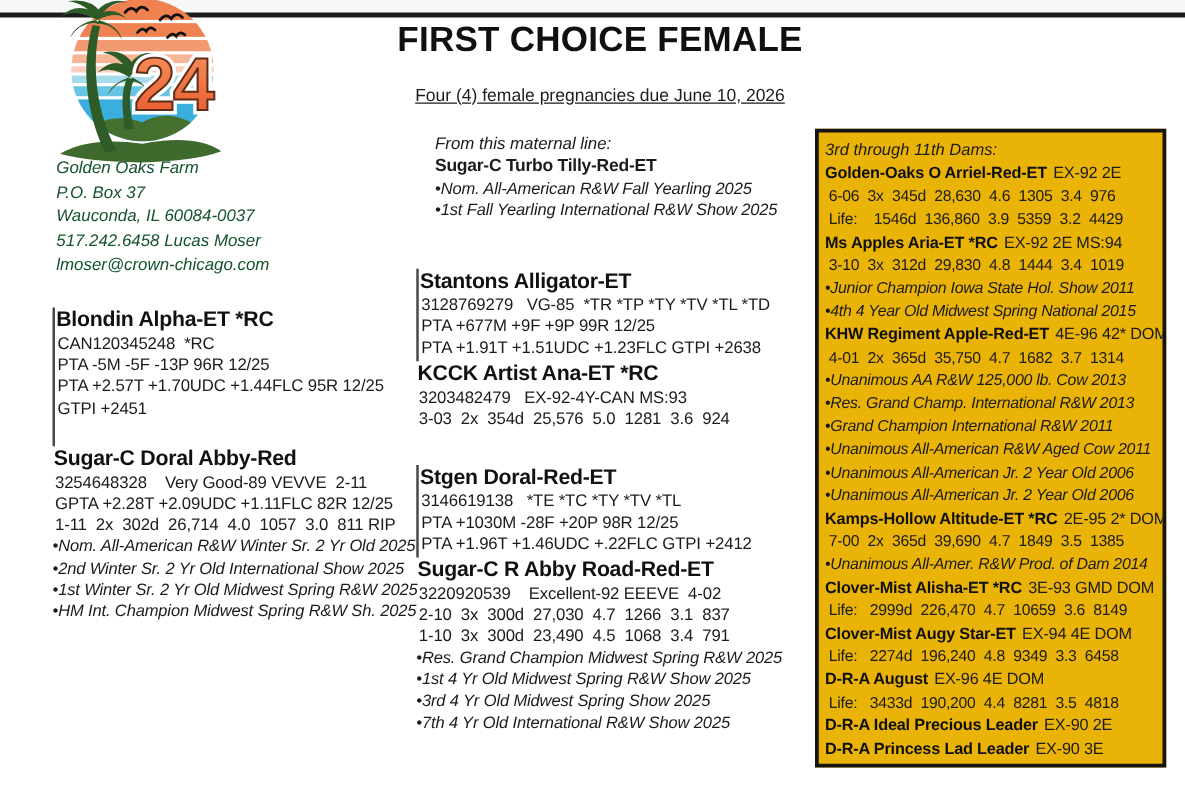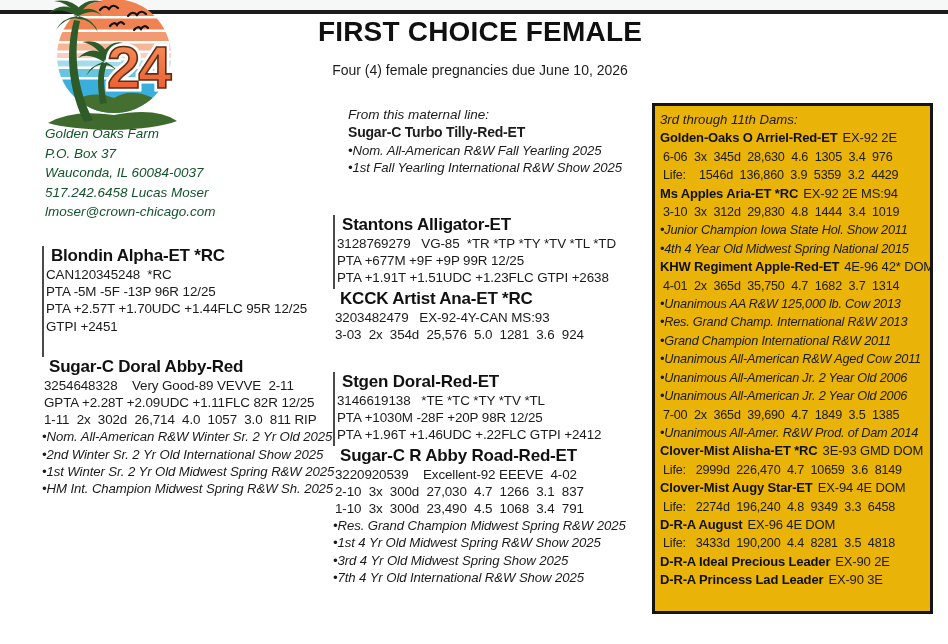--- a/index.html
+++ b/index.html
@@ -8,23 +8,23 @@
     background:#ffffff;color:#1b1b1b;
     font-family:"Liberation Sans",sans-serif;
     -webkit-font-smoothing:antialiased;
   }
   .topstrip{position:absolute;left:0;top:0;width:948px;height:10px;background:#f5f8f7;}
   .toprule{position:absolute;left:0;top:10px;width:948px;height:4px;background:#1c1c1c;z-index:1;}
   .logo{position:absolute;left:44px;top:0;width:136px;height:132px;z-index:2;}
   .contact{position:absolute;left:45px;top:124px;font-style:italic;font-size:13.5px;line-height:19.5px;color:#14532d;}
   .header{position:absolute;left:230px;top:16px;width:500px;text-align:center;}
   .title{font-size:28px;font-weight:bold;color:#101010;letter-spacing:.2px;}
-  .subtitle{margin-top:14px;font-size:14px;color:#1d1d1d;}
-
-  .ped-head{font-size:17px;font-weight:bold;letter-spacing:-.2px;padding-left:7px;line-height:20px;white-space:nowrap;color:#111;}
+  .subtitle{margin-top:20px;font-size:14px;color:#1d1d1d;text-decoration:underline;}
+
+  .ped-head{font-size:17px;font-weight:bold;letter-spacing:-.2px;padding-left:1px;line-height:20px;white-space:nowrap;color:#111;}
   .ped-line{font-size:13.4px;line-height:17.2px;padding-left:2px;white-space:pre;letter-spacing:-.1px;}
   .ped-award{font-size:13.2px;line-height:17.2px;font-style:italic;white-space:nowrap;letter-spacing:-.1px;}
   .sire-block{border-left:2px solid #4a4a4a;}
 
   .col-left{position:absolute;left:42px;top:246px;width:300px;}
   .col-left .sire-block{padding-bottom:22px;}
 
   .maternal{position:absolute;left:348px;top:106px;width:300px;}
   .maternal .mat-head{font-style:italic;font-size:13.5px;line-height:17px;}
   .maternal .mat-name{font-weight:bold;font-size:14px;line-height:19px;letter-spacing:-.2px;white-space:nowrap;}
@@ -190,20 +190,21 @@
 
   <div class="bx-name"><b>KHW Regiment Apple-Red-ET</b><span class="score">4E-96 42* DOM</span></div>
   <div class="bx-data">4-01  2x  365d  35,750  4.7  1682  3.7  1314</div>
   <div class="bx-award">•Unanimous AA R&amp;W 125,000 lb. Cow 2013</div>
   <div class="bx-award">•Res. Grand Champ. International R&amp;W 2013</div>
   <div class="bx-award">•Grand Champion International R&amp;W 2011</div>
   <div class="bx-award">•Unanimous All-American R&amp;W Aged Cow 2011</div>
   <div class="bx-award">•Unanimous All-American Jr. 2 Year Old 2006</div>
   <div class="bx-award">•Unanimous All-American Jr. 2 Year Old 2006</div>
 
+  <div class="bx-name"><b>Kamps-Hollow Altitude-ET *RC</b><span class="score">2E-95 2* DOM</span></div>
   <div class="bx-data">7-00  2x  365d  39,690  4.7  1849  3.5  1385</div>
   <div class="bx-award">•Unanimous All-Amer. R&amp;W Prod. of Dam 2014</div>
 
   <div class="bx-name"><b>Clover-Mist Alisha-ET *RC</b><span class="score">3E-93 GMD DOM</span></div>
   <div class="bx-data">Life:   2999d  226,470  4.7  10659  3.6  8149</div>
 
   <div class="bx-name"><b>Clover-Mist Augy Star-ET</b><span class="score">EX-94 4E DOM</span></div>
   <div class="bx-data">Life:   2274d  196,240  4.8  9349  3.3  6458</div>
 
   <div class="bx-name"><b>D-R-A August</b><span class="score">EX-96 4E DOM</span></div>

